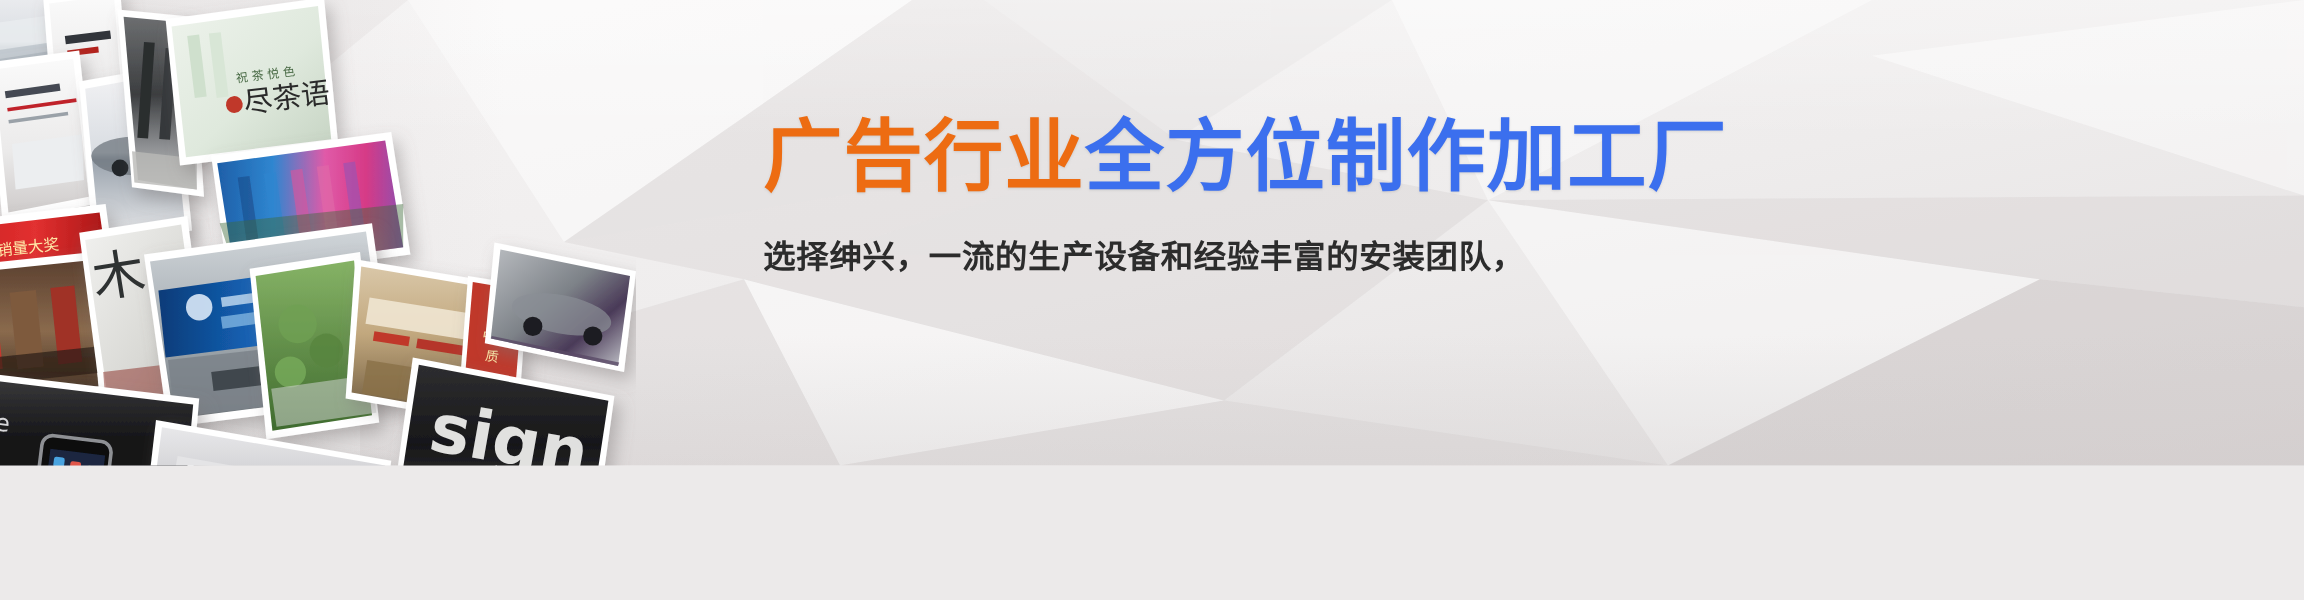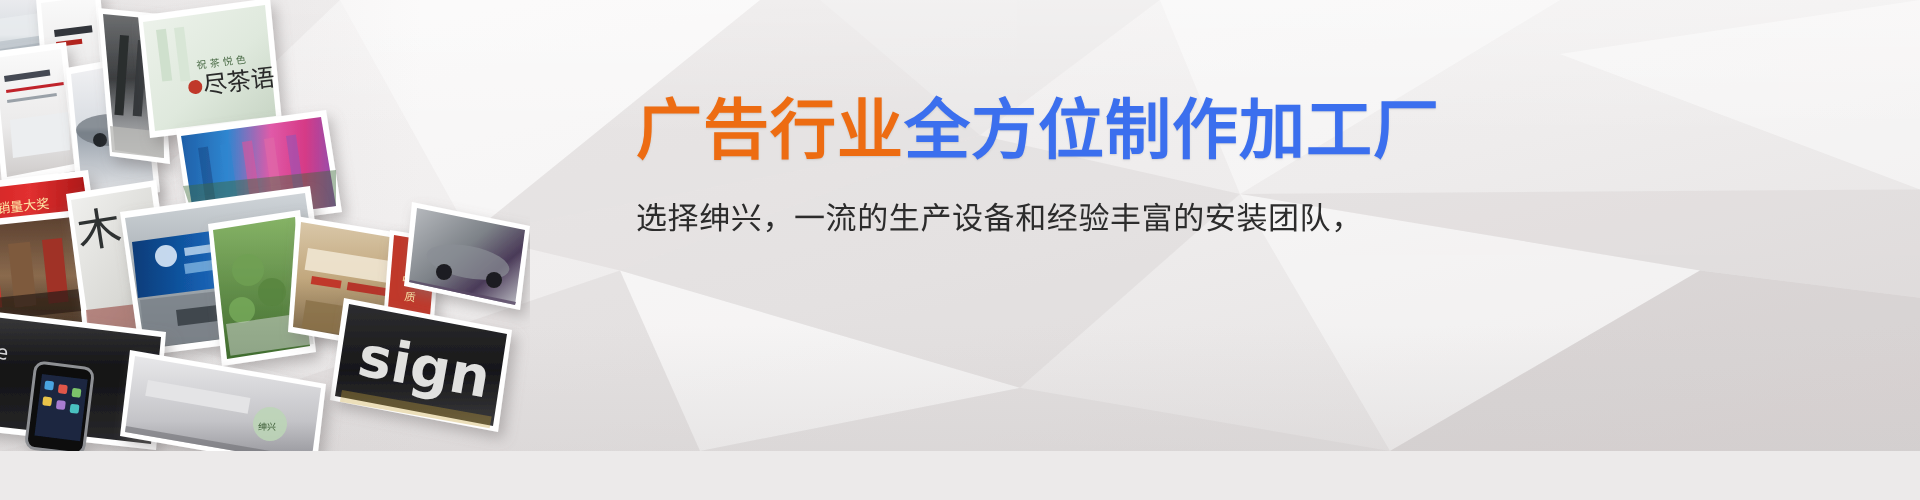--- a/index.html
+++ b/index.html
@@ -6,21 +6,21 @@
   * { margin:0; padding:0; box-sizing:border-box; }
   html,body { width:1920px; height:500px; overflow:hidden; }
   body {
     font-family:"DejaVu Sans","Liberation Sans",sans-serif;
     background:#eceaea;
   }
 
   
   .banner {
     position:relative;
-    width:1920px; height:451px;
+    width:1920px; height:388px;
     overflow:hidden;
     background:
       radial-gradient(ellipse 1100px 700px at 30% 35%, #f4f2f2 0%, #efeded 45%, #e6e3e3 100%);
   }
 
   
   .facets { position:absolute; inset:0; width:100%; height:100%; }
 
   
   .vignette {
@@ -52,25 +52,26 @@
     font-weight:700;
     letter-spacing:1px;
     white-space:nowrap;
     text-shadow:0 1px 2px rgba(140,135,135,.28);
   }
   .headline .seg-a { color:#ED6C12; }
   .headline .seg-b { color:#3B6FEE; }
 
   .sub {
     margin-top:26px;
-    font-size:31px;
+    font-size:27px;
     line-height:1.72;
     color:#2c2c2c;
     letter-spacing:.6px;
     white-space:nowrap;
+    font-weight:bold;
   }
   .sub .line { display:block; }
 </style>
 </head>
 <body>
 
 <div class="banner">
 
   <svg class="facets" viewBox="0 0 1920 500" preserveAspectRatio="none" aria-hidden="true">
     <defs>

